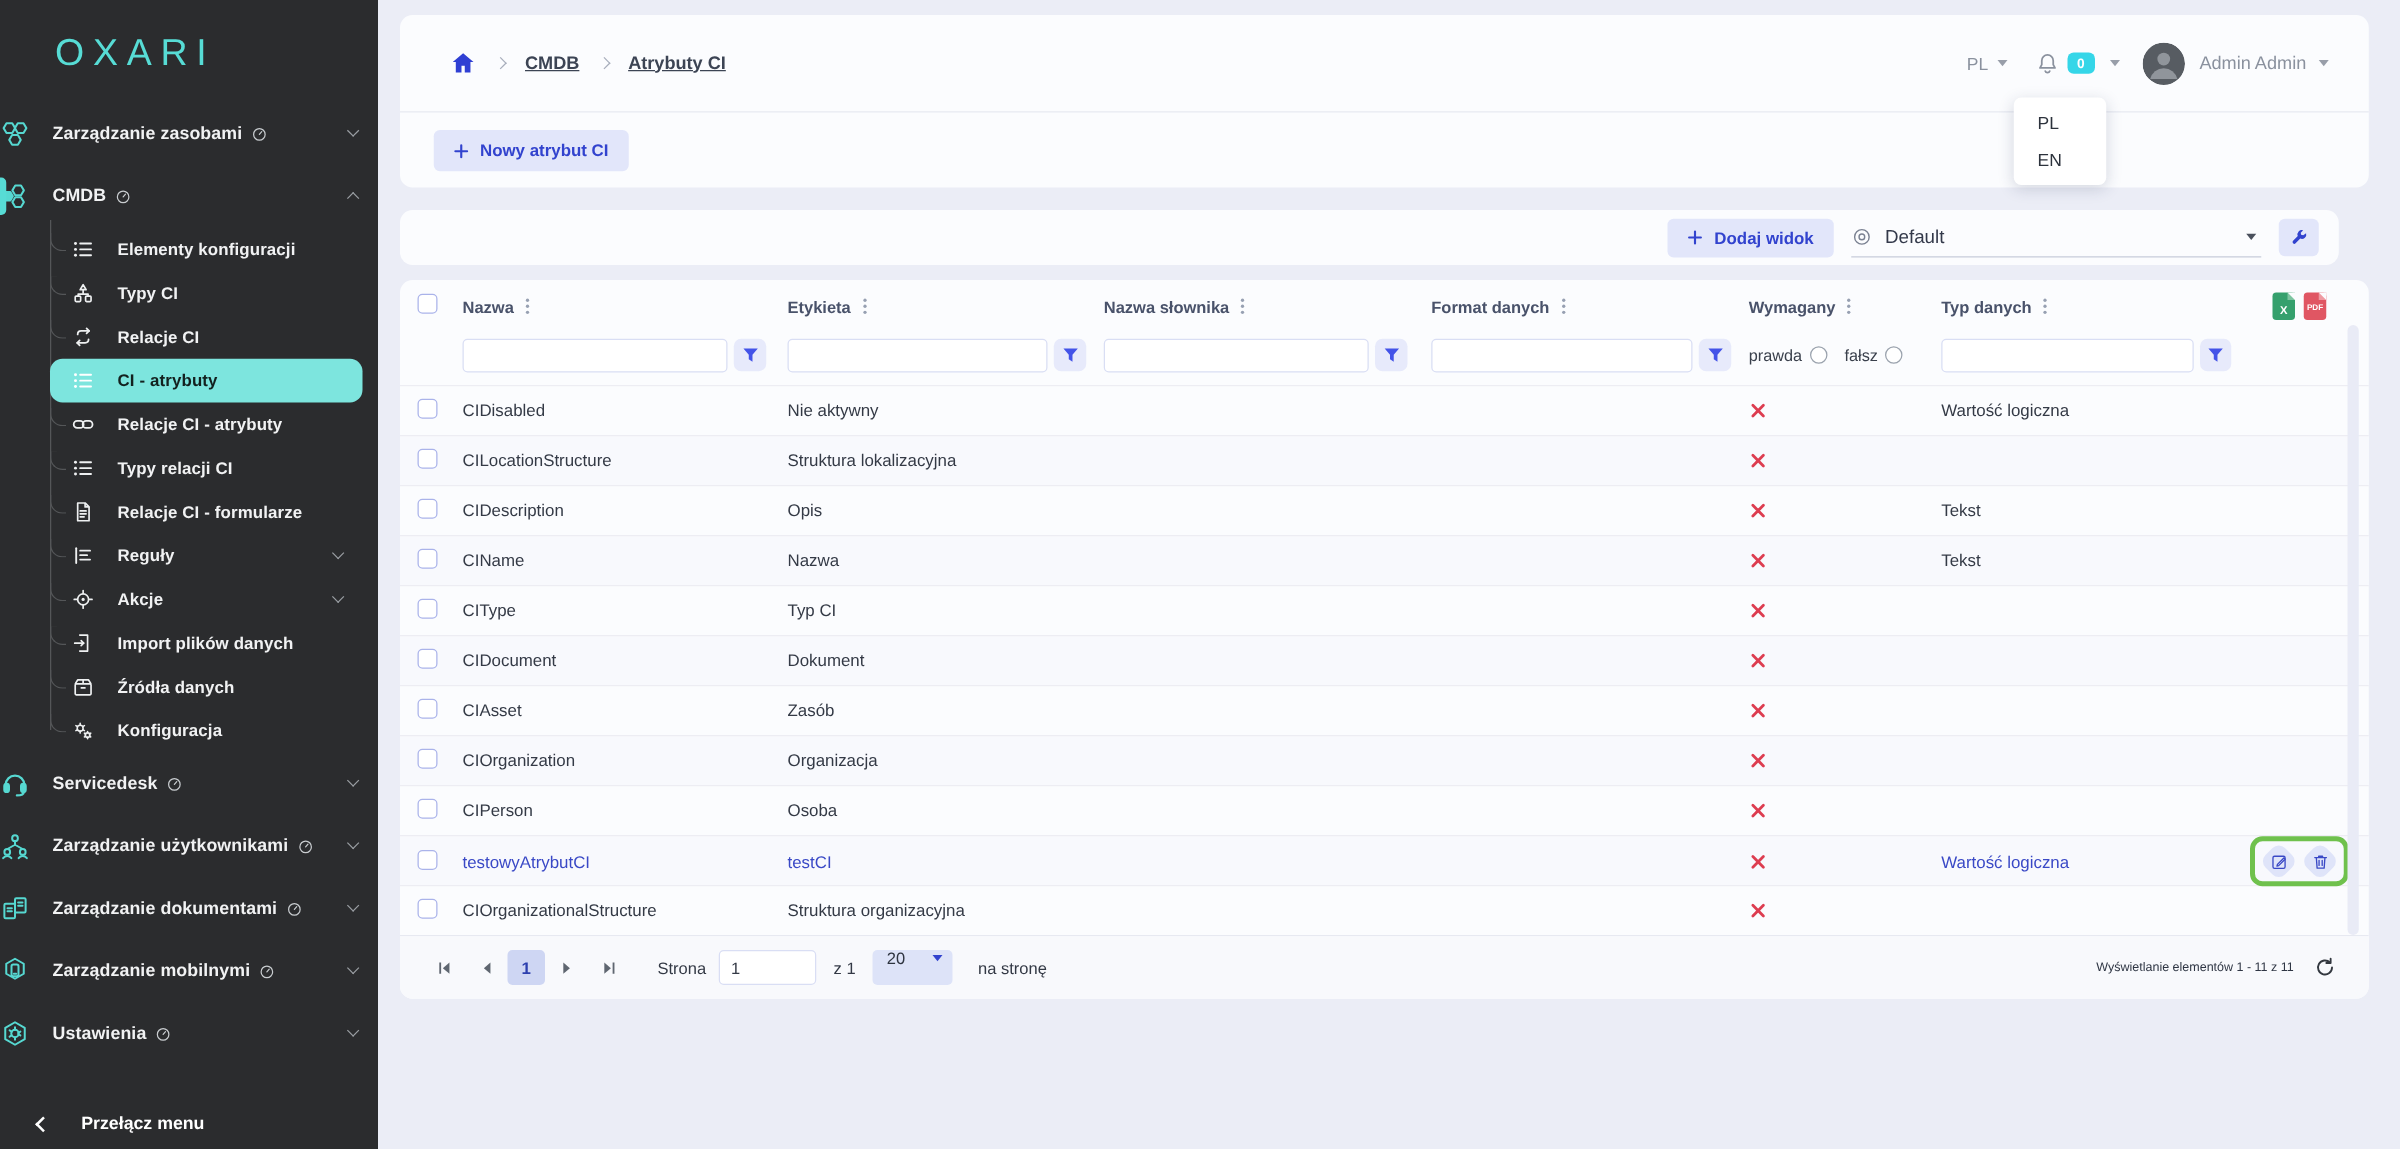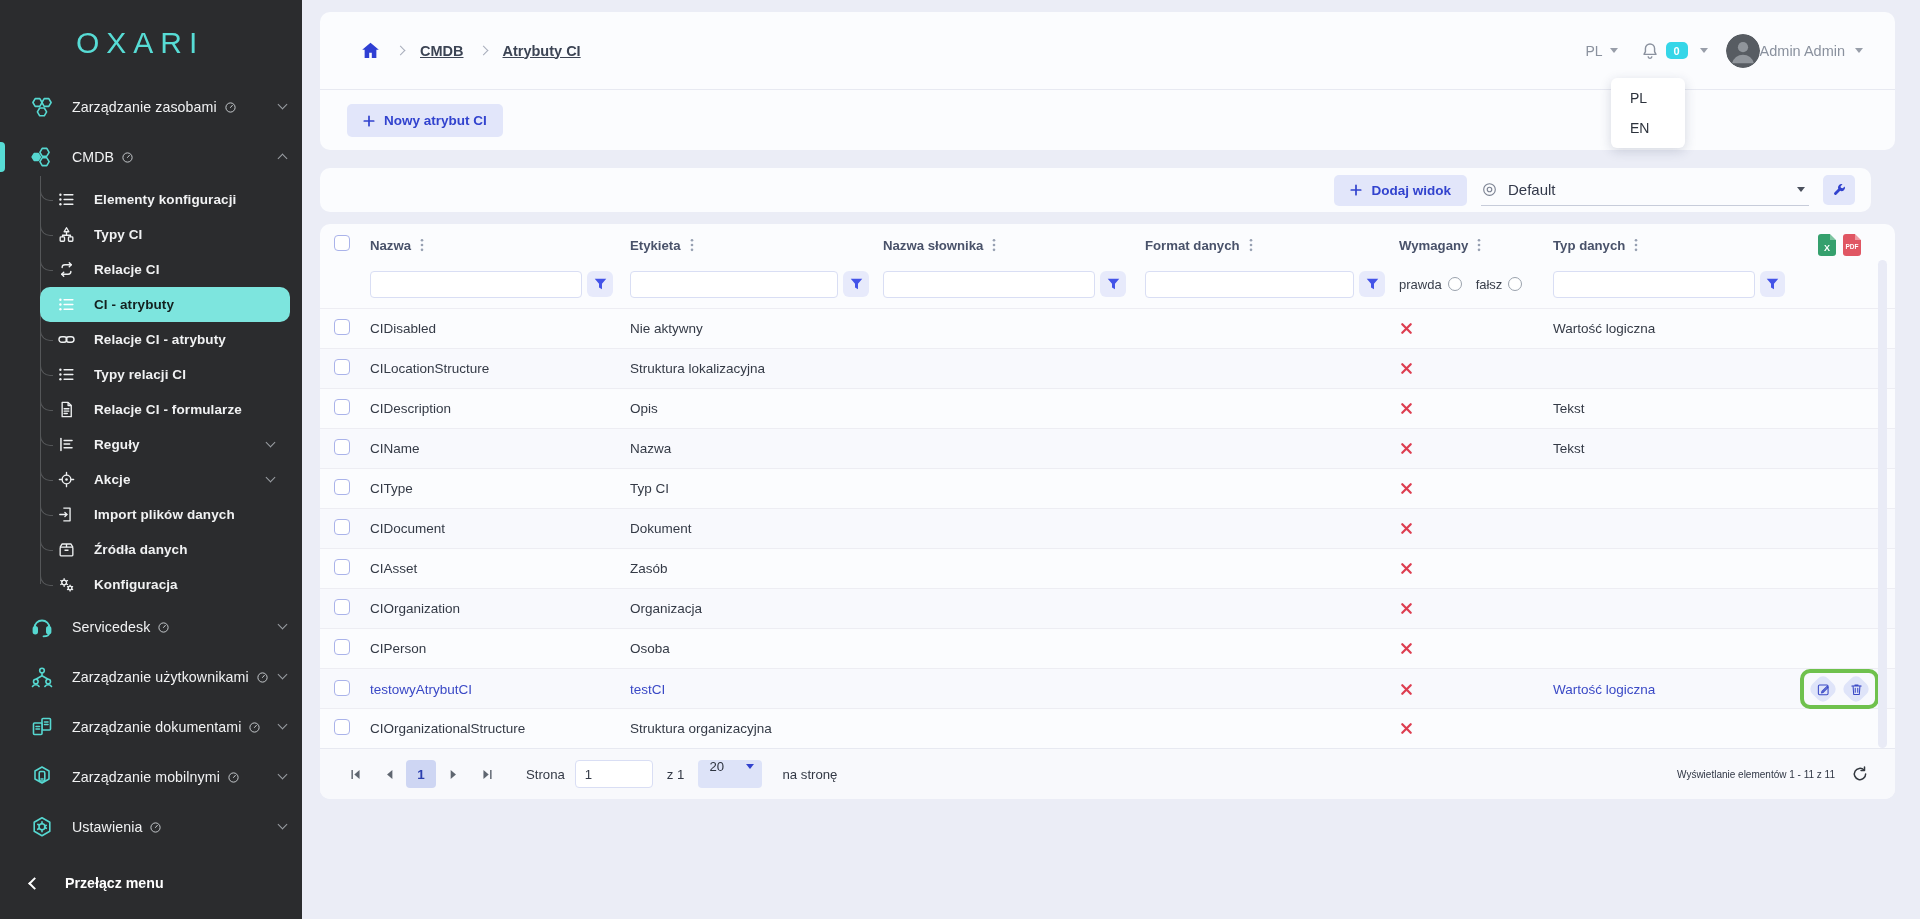--- a/index.html
+++ b/index.html
@@ -1,24 +1,24 @@
 <!DOCTYPE html>
 <html><head>
 <meta charset="utf-8">
 <style>
   * { margin:0; padding:0; box-sizing:border-box; }
   html,body { width:1920px; height:919px; overflow:hidden; }
   body { background:#ebedf6; font-family:"Liberation Sans", sans-serif; color:#343a46; }
 
   
   .sidebar { position:fixed; left:0; top:0; width:302px; height:919px; background:#2b2c2e; z-index:20; }
-  .logo { padding:26px 0 0 76px; font-size:30px; letter-spacing:7px; color:#57dcd5; font-weight:400; }
+  .logo { padding:26px 0 0 44px; font-size:30px; letter-spacing:7px; color:#57dcd5; font-weight:400; }
   .nav { margin-top:22px; position:relative; }
   .side-item { position:relative; display:flex; align-items:center; cursor:pointer; color:#f1f2f3; }
-  .side-item.lvl1 { height:50px; padding-left:30px; font-size:14.2px; font-weight:400; }
+  .side-item.lvl1 { height:50px; font-size:14.2px; font-weight:700; }
   .side-item.lvl1 .sicon { color:#56d8d1; width:24px; height:24px; }
   .side-item.lvl1 .sicon svg { width:24px; height:24px; }
   .side-item .slabel { margin-left:18px; letter-spacing:.1px; }
   .side-item .gauge { margin-left:7px; color:#c9cdd0; display:flex; }
   .side-item .gauge svg { width:13px; height:13px; }
   .side-item .chev { position:absolute; right:16px; width:7px; height:7px;
      border-right:1.7px solid #9b9fa4; border-bottom:1.7px solid #9b9fa4; }
   .chev.down { transform:rotate(45deg); top:calc(50% - 6px); }
   .chev.up   { transform:rotate(-135deg); top:calc(50% - 2px); }
   .section-active::before { content:""; position:absolute; left:0; top:10px; height:30px; width:5px;
@@ -26,21 +26,21 @@
   .sub-list { position:relative; margin-left:40px; }
   .sub-list::before { content:""; position:absolute; left:0; top:-6px; bottom:18px; width:1px; background:#545658; }
   .side-item.lvl2 { height:35px; padding-left:17px; font-size:13.5px; font-weight:600; margin-right:12px; }
   .side-item.lvl2::before { content:""; position:absolute; left:0; top:calc(50% - 14px); width:12px; height:14px;
      border-left:1px solid #545658; border-bottom:1px solid #545658; border-bottom-left-radius:10px; }
   .side-item.lvl2 .sicon { color:#eef0f1; width:19px; height:19px; }
   .side-item.lvl2 .sicon svg { width:19px; height:19px; }
   .side-item.lvl2.active { background:#7de5de; border-radius:10px; color:#13211f; }
   .side-item.lvl2.active::before { border-color:transparent; }
   .side-item.lvl2.active .sicon { color:#ffffff; }
-  .menu-toggle { position:absolute; bottom:28px; left:0; width:100%; display:flex; align-items:center;
+  .menu-toggle { position:absolute; bottom:12px; left:0; width:100%; display:flex; align-items:center;
      color:#fff; font-size:14.2px; font-weight:700; cursor:pointer; }
   .menu-toggle .tog-chev { margin-left:30px; width:9px; height:9px; border-left:2px solid #fff; border-bottom:2px solid #fff;
      transform:rotate(45deg); }
   .menu-toggle .slabel { margin-left:26px; }
 
   
   .main { margin-left:302px; padding:12px 25px 0 18px; }
   .card { background:#fbfcfe; border-radius:10px; }
 
   
@@ -54,21 +54,21 @@
   .top-right { margin-left:auto; display:flex; align-items:center; }
   .lang-trigger { display:flex; align-items:center; gap:7px; color:#8a919e; font-size:14px; cursor:pointer; }
   .caret { width:0; height:0; border-left:4.5px solid transparent; border-right:4.5px solid transparent; border-top:5.5px solid #989ea9; }
   .bell { margin-left:22px; color:#8a919e; display:flex; cursor:pointer; }
   .bell svg { width:20px; height:20px; }
   .badge { margin-left:6px; min-width:22px; height:17px; background:#35d6e8; color:#fff; font-size:11px; font-weight:700;
      border-radius:5px; display:flex; align-items:center; justify-content:center; }
   .bell-caret { margin-left:12px; }
   .avatar { margin-left:18px; width:34px; height:34px; border-radius:50%; overflow:hidden; cursor:pointer; }
   .avatar svg { width:34px; height:34px; display:block; }
-  .username { color:#8a919e; font-size:14.5px; }
+  .username { margin-left:12px; color:#8a919e; font-size:14.5px; }
   .user-caret { margin-left:10px; }
   .lang-menu { position:absolute; top:66px; right:210px; width:74px; background:#fff; border-radius:6px;
      box-shadow:0 3px 12px rgba(40,50,90,.18); padding:5px 0; z-index:40; }
   .lang-menu .mi { padding:7px 0 7px 19px; font-size:14px; color:#2c323c; cursor:pointer; }
   .btn { display:inline-flex; align-items:center; gap:9px; background:#e2e6fa; color:#3243ce; border:none;
      border-radius:5px; font-size:13.5px; font-weight:600; font-family:inherit; cursor:pointer; }
   .newbtn { margin:14px 0 0 27px; padding:9px 16px; }
   .plus-icon svg { width:12px; height:12px; display:block; }
 
   

